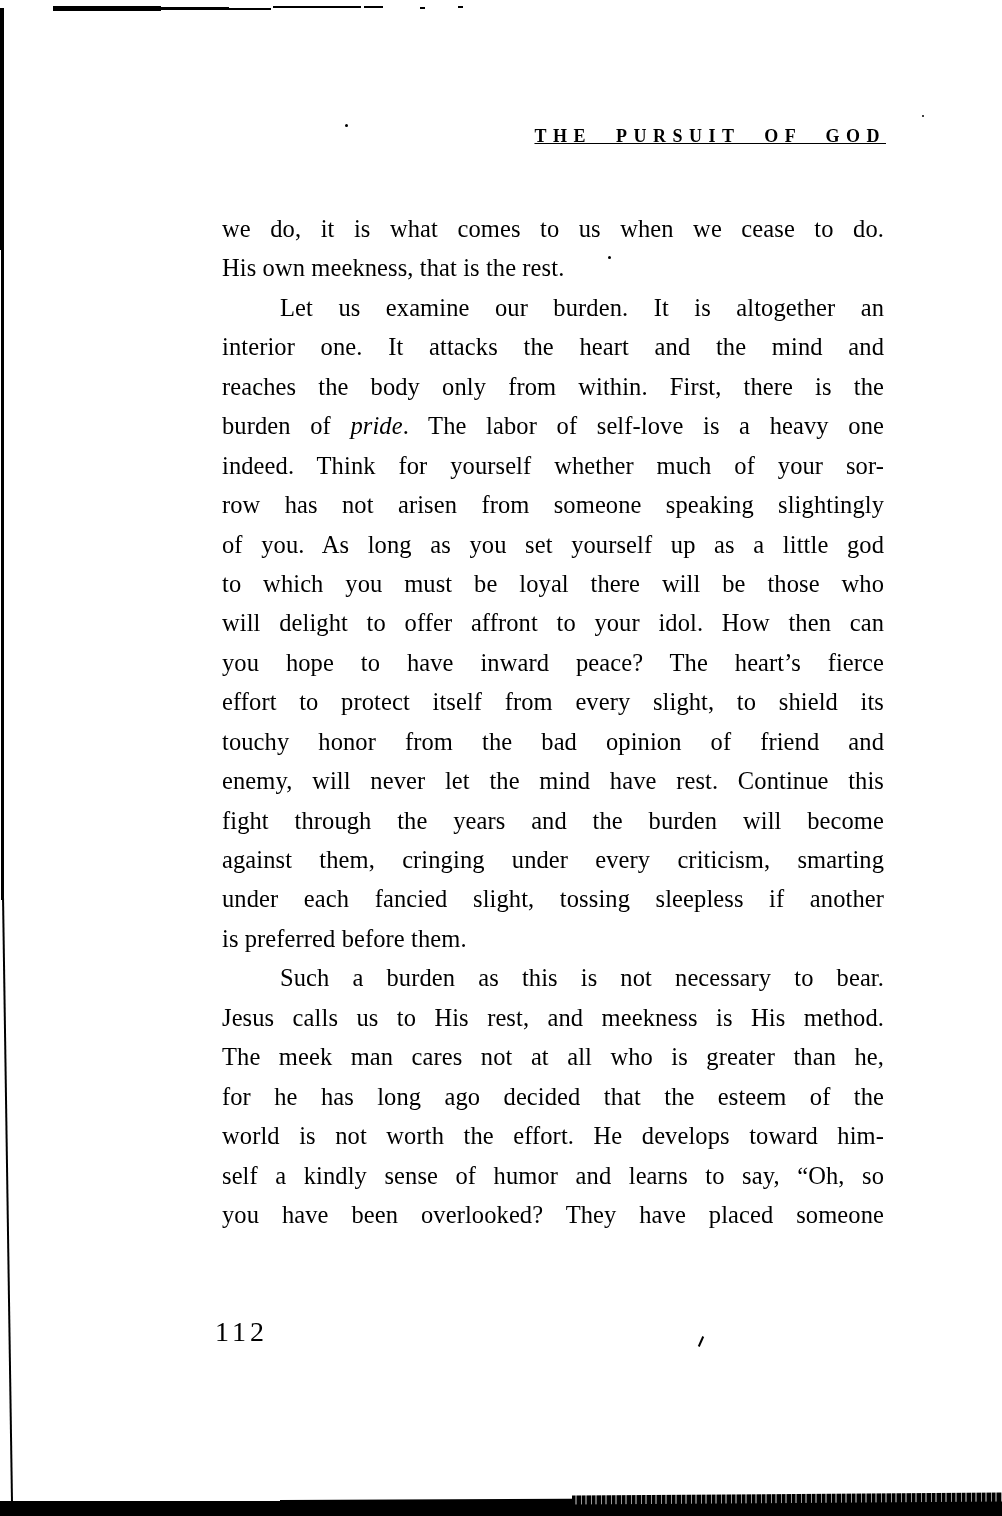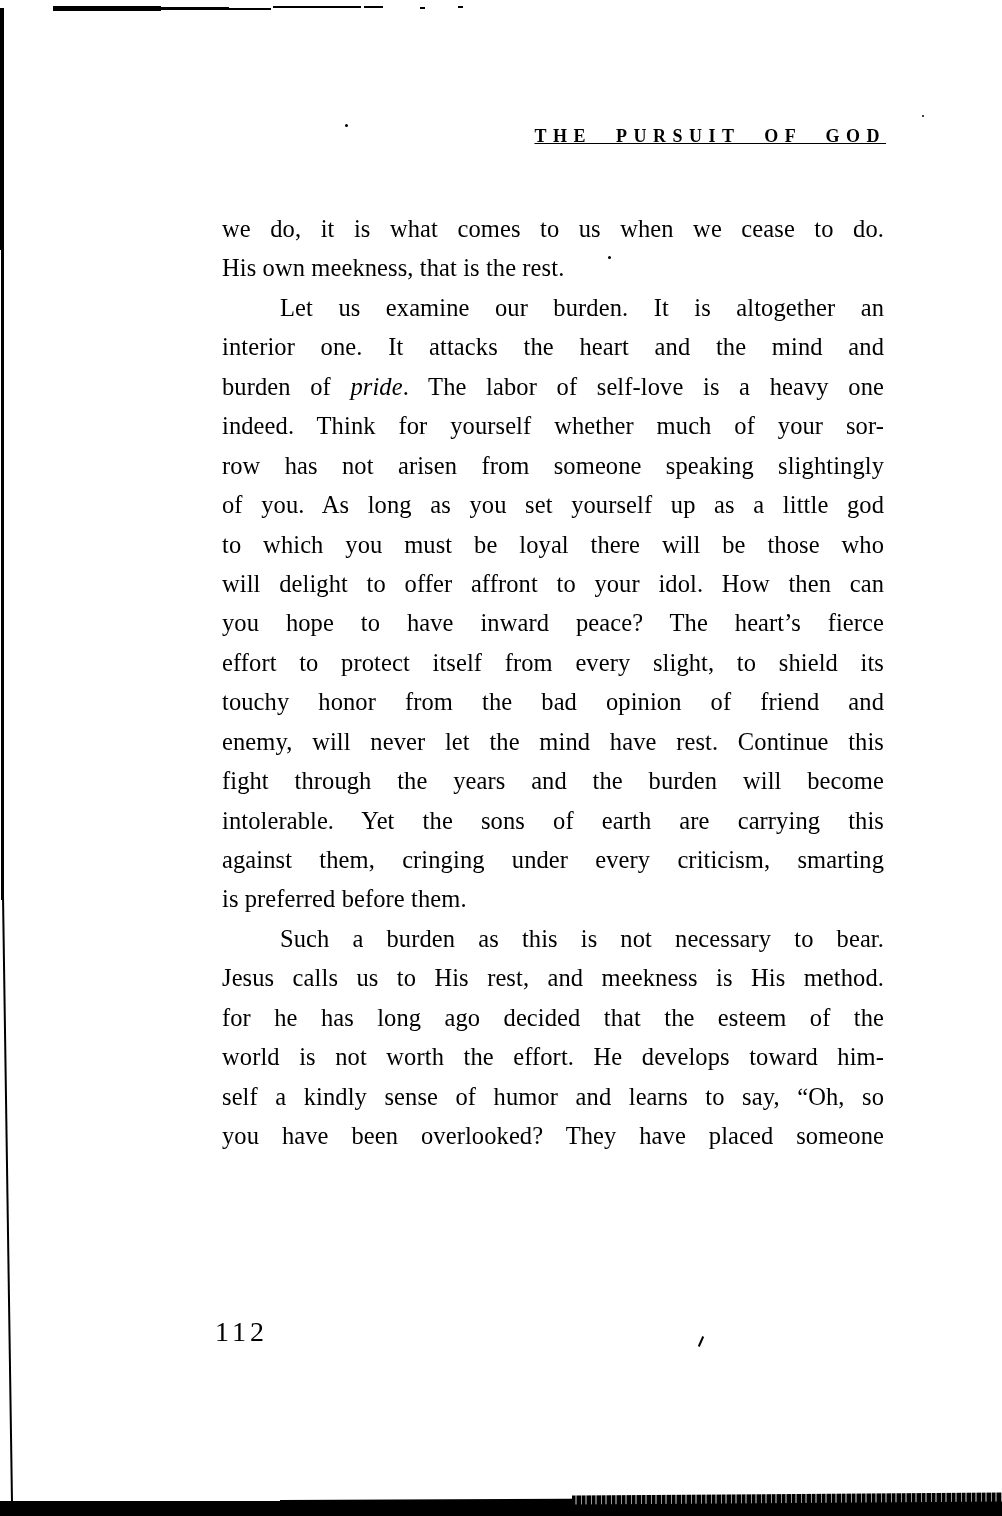--- a/index.html
+++ b/index.html
@@ -128,36 +128,38 @@
     <div class="tick-mark"></div>
   </div>
 
   <div class="running-header">THE PURSUIT OF GOD</div>
 
   <div class="text-block">
       <div class="line"><span>we do, it is what comes to us when we cease to do.</span></div>
       <div class="line no-justify"><span>His own meekness, that is the rest.</span></div>
       <div class="line indent"><span>Let us examine our burden. It is altogether an</span></div>
       <div class="line"><span>interior one. It attacks the heart and the mind and</span></div>
+      <div class="line"><span>reaches the body only from within. First, there is the</span></div>
       <div class="line"><span>burden of </span><em>pride</em><span>. The labor of self-love is a heavy one</span></div>
       <div class="line"><span>indeed. Think for yourself whether much of your sor-</span></div>
       <div class="line"><span>row has not arisen from someone speaking slightingly</span></div>
       <div class="line"><span>of you. As long as you set yourself up as a little god</span></div>
       <div class="line"><span>to which you must be loyal there will be those who</span></div>
       <div class="line"><span>will delight to offer affront to your idol. How then can</span></div>
       <div class="line"><span>you hope to have inward peace? The heart’s fierce</span></div>
       <div class="line"><span>effort to protect itself from every slight, to shield its</span></div>
       <div class="line"><span>touchy honor from the bad opinion of friend and</span></div>
       <div class="line"><span>enemy, will never let the mind have rest. Continue this</span></div>
       <div class="line"><span>fight through the years and the burden will become</span></div>
-      <div class="line"><span>intolerable. Yet the sons of earth are carrying this</span></div>
       <div class="line"><span>against them, cringing under every criticism, smarting</span></div>
+      <div class="line"><span>under each fancied slight, tossing sleepless if another</span></div>
       <div class="line no-justify"><span>is preferred before them.</span></div>
       <div class="line indent"><span>Such a burden as this is not necessary to bear.</span></div>
       <div class="line"><span>Jesus calls us to His rest, and meekness is His method.</span></div>
+      <div class="line"><span>The meek man cares not at all who is greater than he,</span></div>
       <div class="line"><span>for he has long ago decided that the esteem of the</span></div>
       <div class="line"><span>world is not worth the effort. He develops toward him-</span></div>
       <div class="line"><span>self a kindly sense of humor and learns to say, “Oh, so</span></div>
       <div class="line"><span>you have been overlooked? They have placed someone</span></div>
     </div>
 
   <div class="page-number">112</div>
 
 </div>
 

